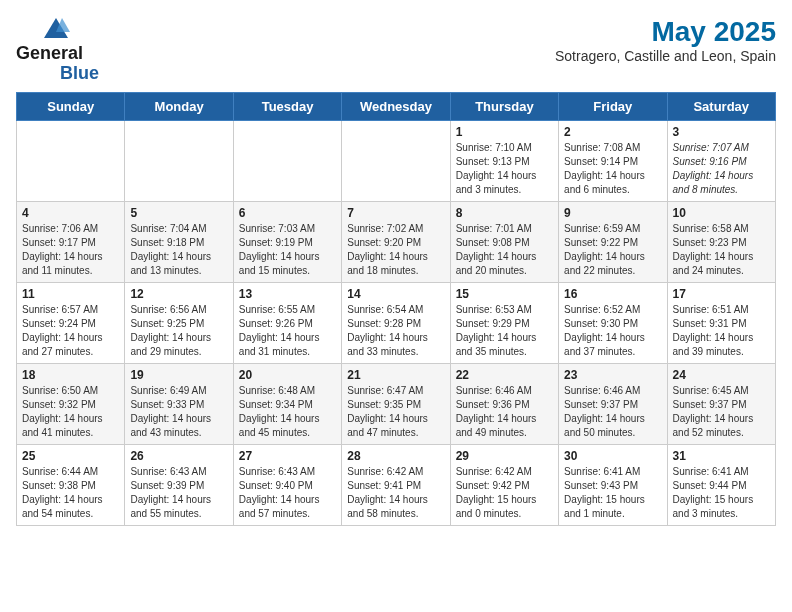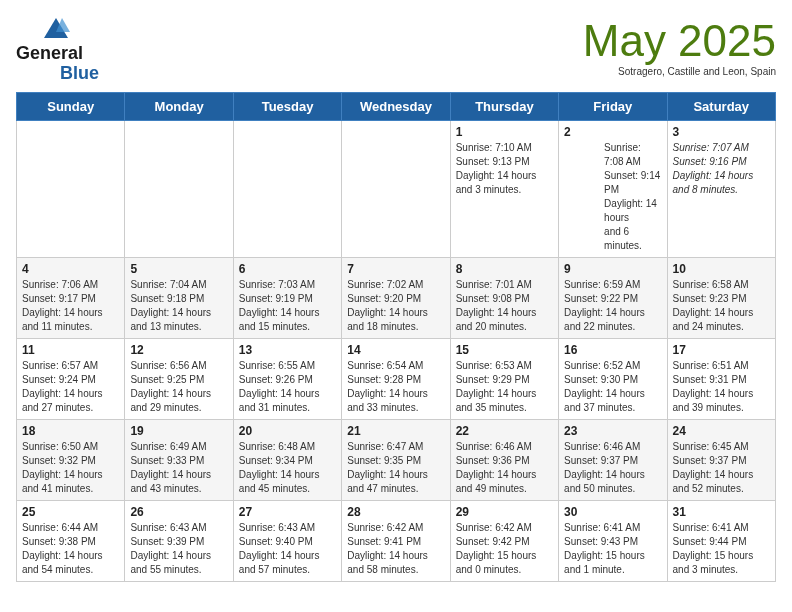--- a/index.html
+++ b/index.html
@@ -39,26 +39,26 @@
     }
     .logo-icon {
       width: 28px;
       height: 28px;
       margin-right: 4px;
     }
     .title-area {
       text-align: right;
     }
     .month-year {
-      font-size: 44px;
-      font-weight: normal;
-      color: #4d7c0f;
+      font-size: 28px;
+      font-weight: bold;
+      color: #0369a1;
     }
     .location {
-      font-size: 10px;
+      font-size: 14px;
       color: #333;
     }
     .calendar-table {
       width: 100%;
       border-collapse: collapse;
       border: 1px solid #ccc;
     }
     .calendar-table th {
       background-color: #2060a0;
       color: #fff;
@@ -134,21 +134,21 @@
         <td class="empty-cell"></td>
         <td>
           <div class="day-number">1</div>
           <div class="day-info" style="white-space: pre-line;">Sunrise: 7:10 AM
 Sunset: 9:13 PM
 Daylight: 14 hours
 and 3 minutes.</div>
         </td>
         <td>
           <div class="day-number">2</div>
-          <div class="day-info" style="white-space: pre-line; margin-left: 40px;">Sunrise: 7:08 AM
+          <div class="day-info" style="white-space: pre-line;">Sunrise: 7:08 AM
 Sunset: 9:14 PM
 Daylight: 14 hours
 and 6 minutes.</div>
         </td>
         <td>
           <div class="day-number">3</div>
           <div class="day-info" style="white-space: pre-line; font-style: italic;">Sunrise: 7:07 AM
 Sunset: 9:16 PM
 Daylight: 14 hours
 and 8 minutes.</div>

